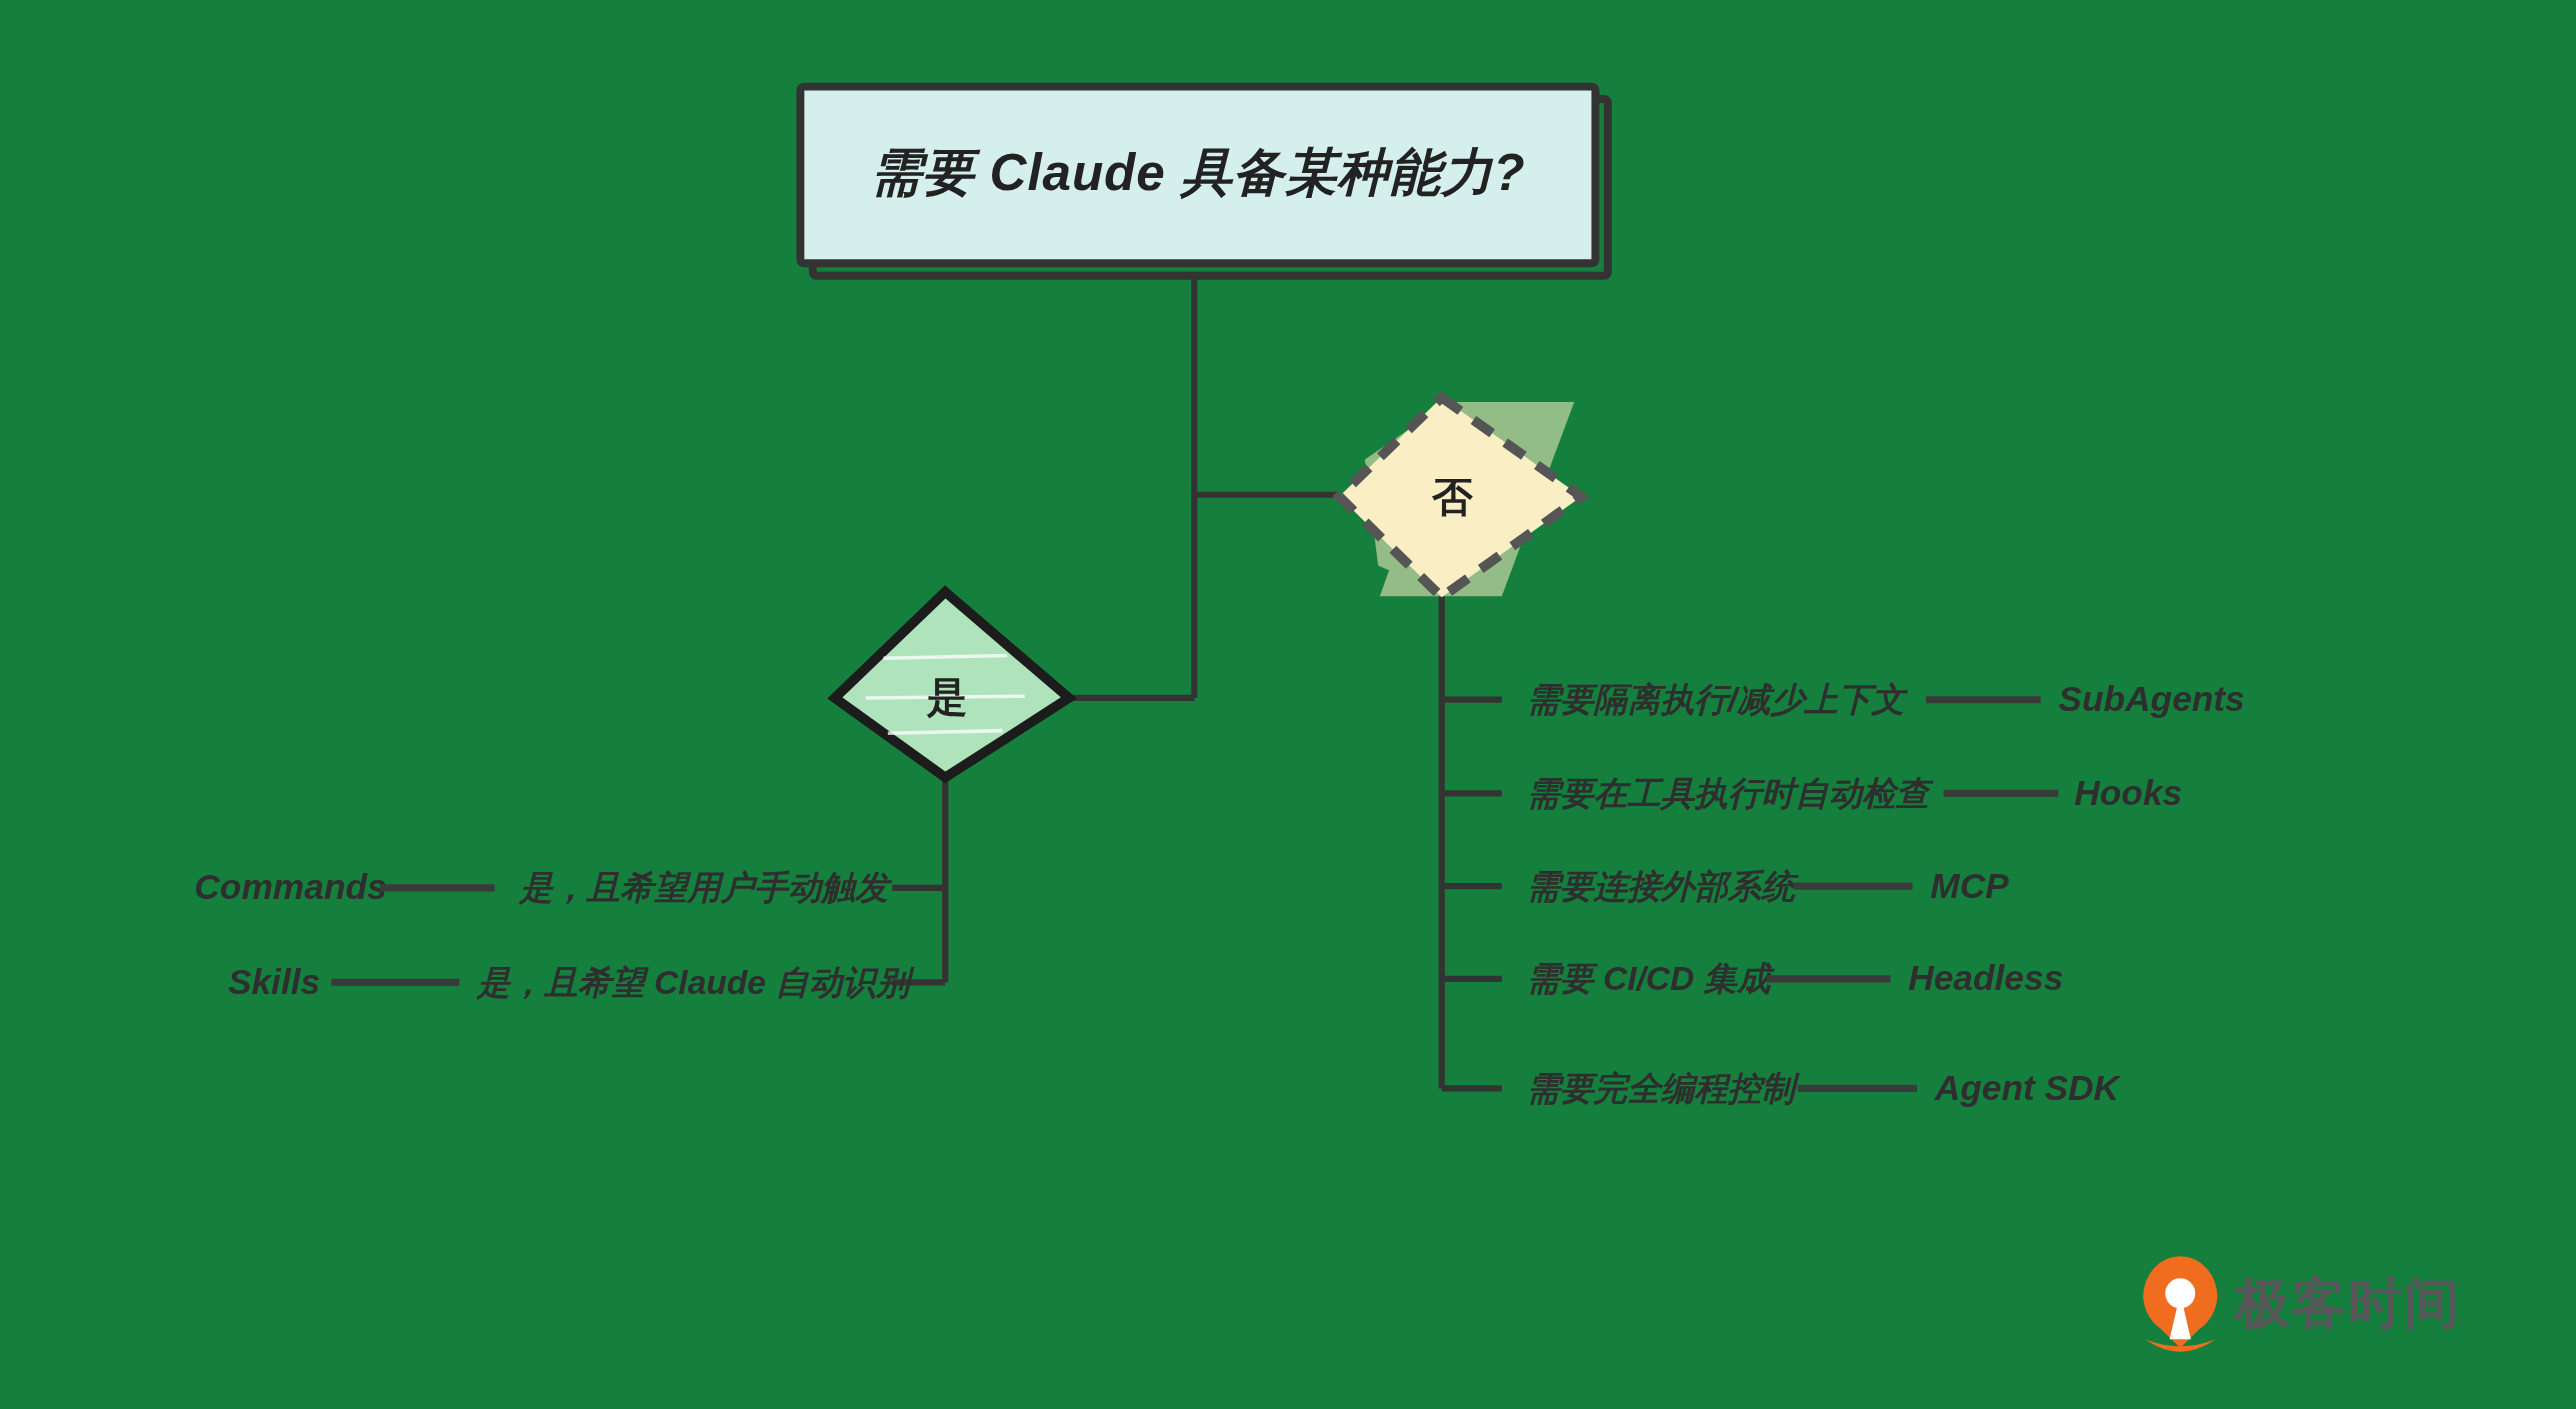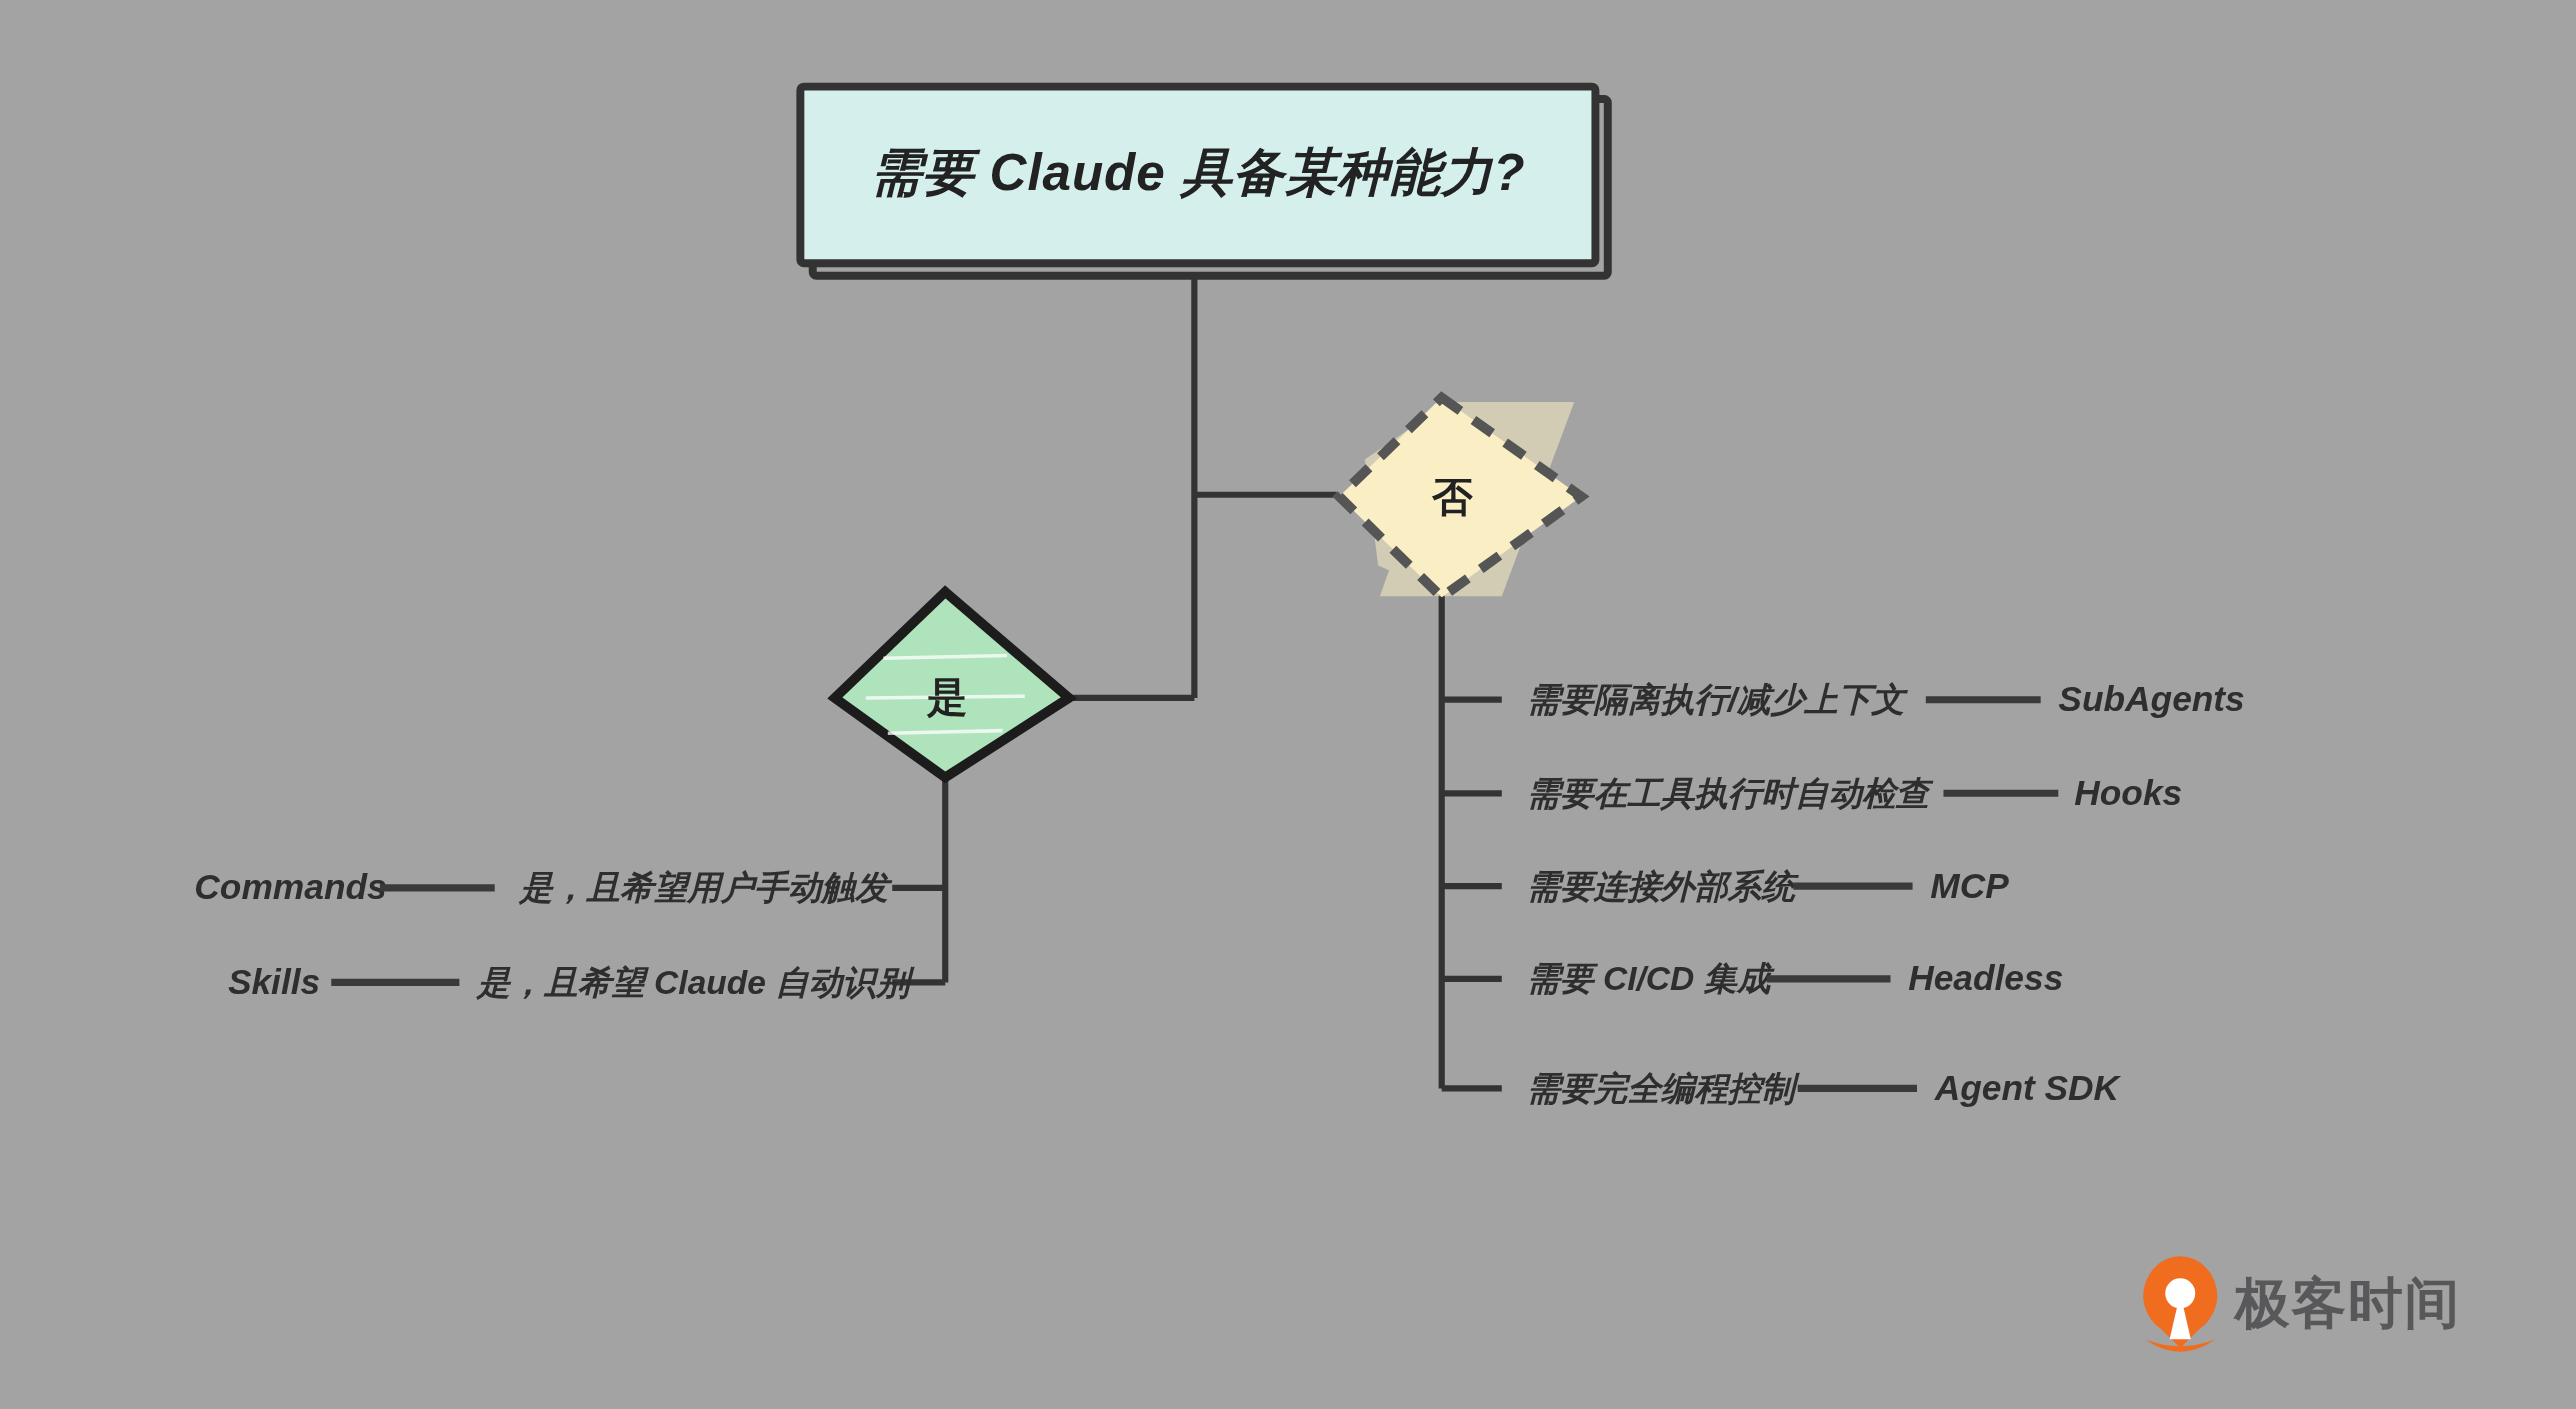--- a/index.html
+++ b/index.html
@@ -7,21 +7,21 @@
     padding: 0;
     background: #ffffff;
   }
   body {
     font-family: "Liberation Sans", "DejaVu Sans", sans-serif;
   }
   #stage {
     position: relative;
     width: 2576px;
     height: 1410px;
-    background: #a3a3a3;
+    background: #15803d;
     overflow: hidden;
   }
   svg#diagram {
     position: absolute;
     left: 0;
     top: 0;
     width: 2576px;
     height: 1410px;
   }
   .conn { stroke: #333333; stroke-width: 7; fill: none; stroke-linecap: butt; }

